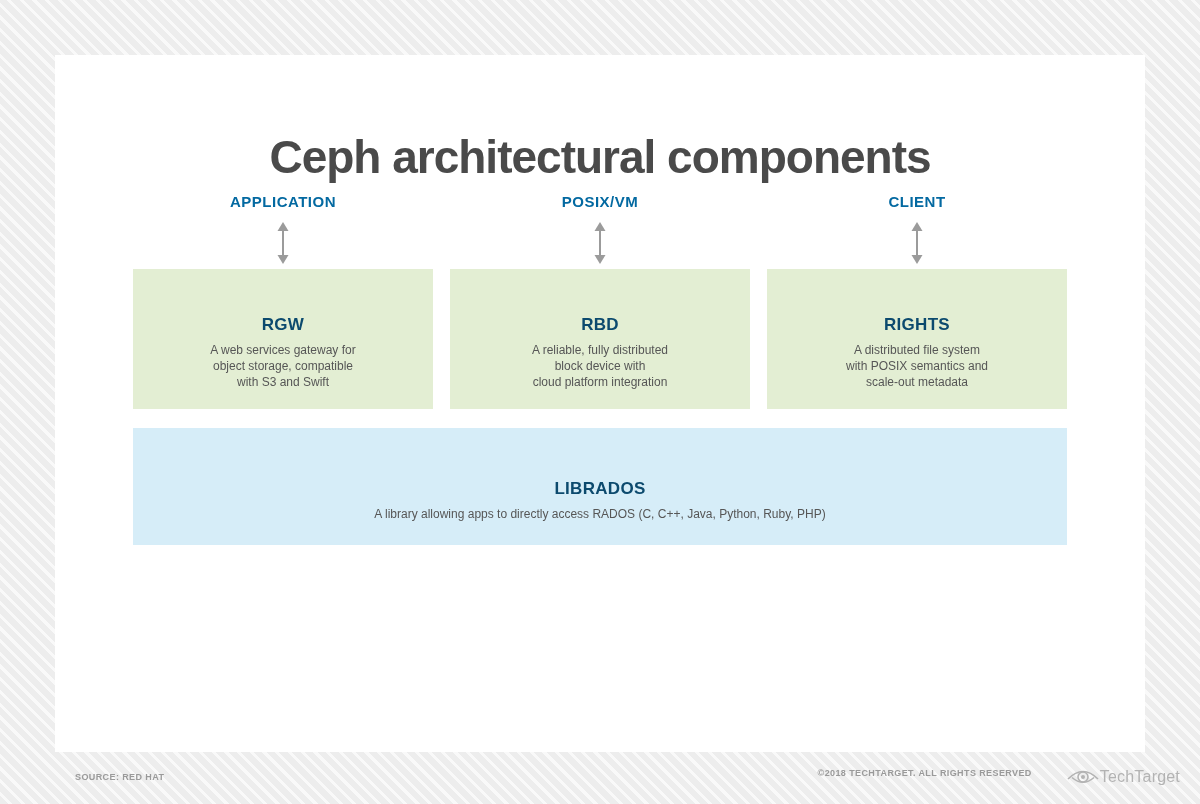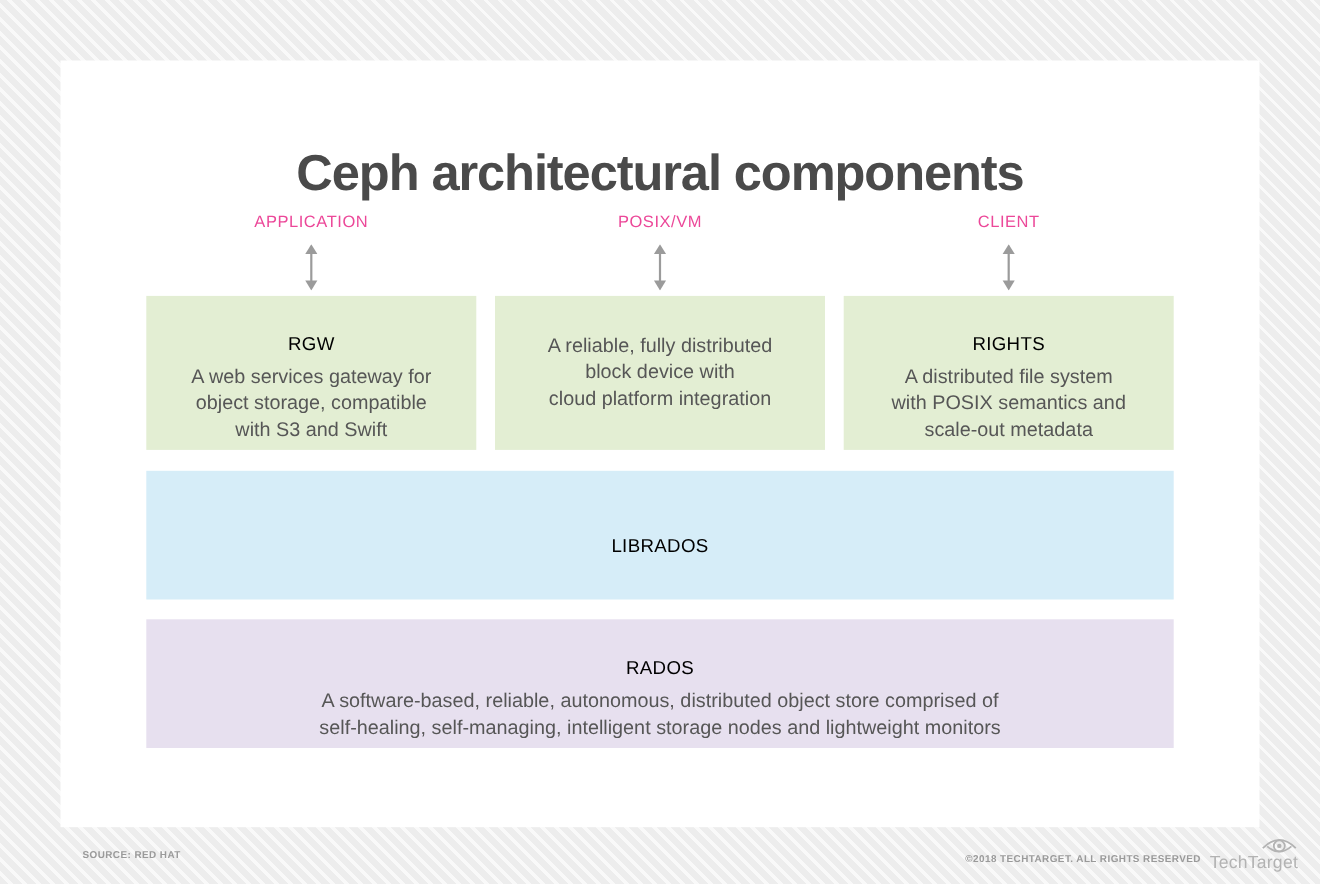--- a/index.html
+++ b/index.html
@@ -47,23 +47,23 @@
     width: 934px;
     display: flex;
     justify-content: space-between;
   }
   .col {
     width: 300px;
     text-align: center;
   }
   .col-label {
     font-size: 15px;
-    font-weight: normal;
+    font-weight: bold;
     letter-spacing: 0.5px;
-    color: #ec4899;
+    color: #0369a1;
   }
   .arrow-wrap {
     margin-top: 12px;
     height: 42px;
   }
   .boxes-row {
     position: absolute;
     left: 78px;
     top: 214px;
     width: 934px;
@@ -89,28 +89,28 @@
     flex-direction: column;
     justify-content: center;
     text-align: center;
     padding: 0 20px;
     box-sizing: border-box;
   }
   .layer-librados { top: 373px; }
   .layer-rados   { top: 508px; }
   .box-title {
     font-size: 17px;
-    font-weight: normal;
+    font-weight: bold;
     letter-spacing: 0.3px;
-    color: #000000;
+    color: #0c4a6e;
     margin-bottom: 8px;
     margin-top: 28px;
   }
   .box-desc {
-    font-size: 18px;
+    font-size: 12px;
     line-height: 1.32;
     color: #565656;
     white-space: pre-line;
   }
   .footer {
     position: absolute;
     left: 55px;
     right: 20px;
     top: 752px;
     height: 50px;
@@ -132,22 +132,21 @@
   }
   .copyright {
     font-size: 9px;
     font-weight: bold;
     letter-spacing: 0.4px;
     color: #9a9a9a;
     padding-bottom: 8px;
   }
   .brand {
     display: flex;
-    flex-direction: column;
-    align-items: flex-end;
+    align-items: flex-start;
   }
   .brand-eye { margin-bottom: -2px; margin-left: 26px; }
   .brand-text {
     font-size: 16px;
     color: #b3b3b3;
     letter-spacing: 0.2px;
   }
 </style>
 </head>
 <body>
@@ -190,41 +189,38 @@
   </div>
 
   <div class="boxes-row">
     <div class="component-box" style="background:#e3eed3">
       <div class="box-title">RGW</div>
       <div class="box-desc">A web services gateway for
 object storage, compatible
 with S3 and Swift</div>
     </div>
     <div class="component-box" style="background:#e3eed3">
+      <div class="box-title">RBD</div>
       <div class="box-desc">A reliable, fully distributed
 block device with
 cloud platform integration</div>
     </div>
     <div class="component-box" style="background:#e3eed3">
       <div class="box-title">RIGHTS</div>
       <div class="box-desc">A distributed file system
 with POSIX semantics and
 scale-out metadata</div>
     </div>
   </div>
 
   <div class="layer-box layer-librados" style="background:#d6edf8">
     <div class="box-title">LIBRADOS</div>
-  </div>
-
-  <div class="layer-box layer-rados" style="background:#e7e0ef">
-    <div class="box-title">RADOS</div>
-    <div class="box-desc">A software-based, reliable, autonomous, distributed object store comprised of
-self-healing, self-managing, intelligent storage nodes and lightweight monitors</div>
-  </div>
+    <div class="box-desc">A library allowing apps to directly access RADOS (C, C++, Java, Python, Ruby, PHP)</div>
+  </div>
+
 
 </div>
 
 <div class="footer">
   <div class="source-label">SOURCE: RED HAT</div>
   <div class="footer-right">
     <div class="copyright">©2018 TECHTARGET. ALL RIGHTS RESERVED</div>
     <div class="brand">
       <svg class="brand-eye" width="34" height="18" viewBox="0 0 34 18">
         <path d="M2 11 Q 17 -4 32 11" fill="none" stroke="#b3b3b3" stroke-width="1.6"></path>

